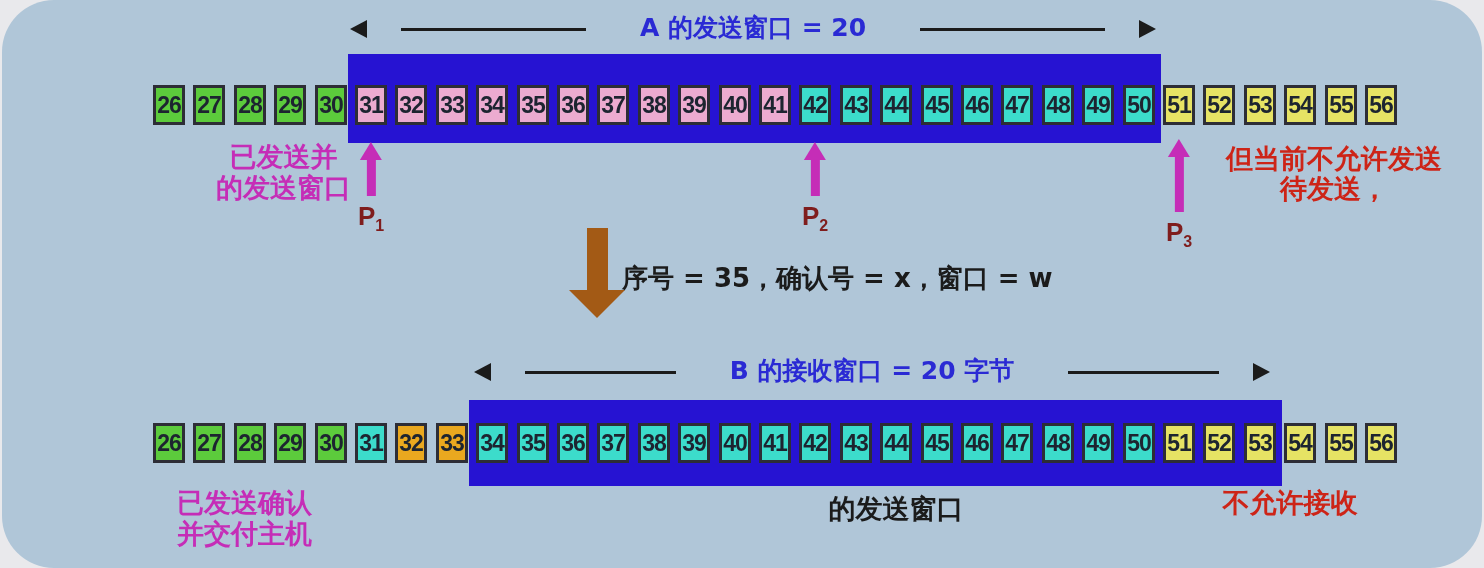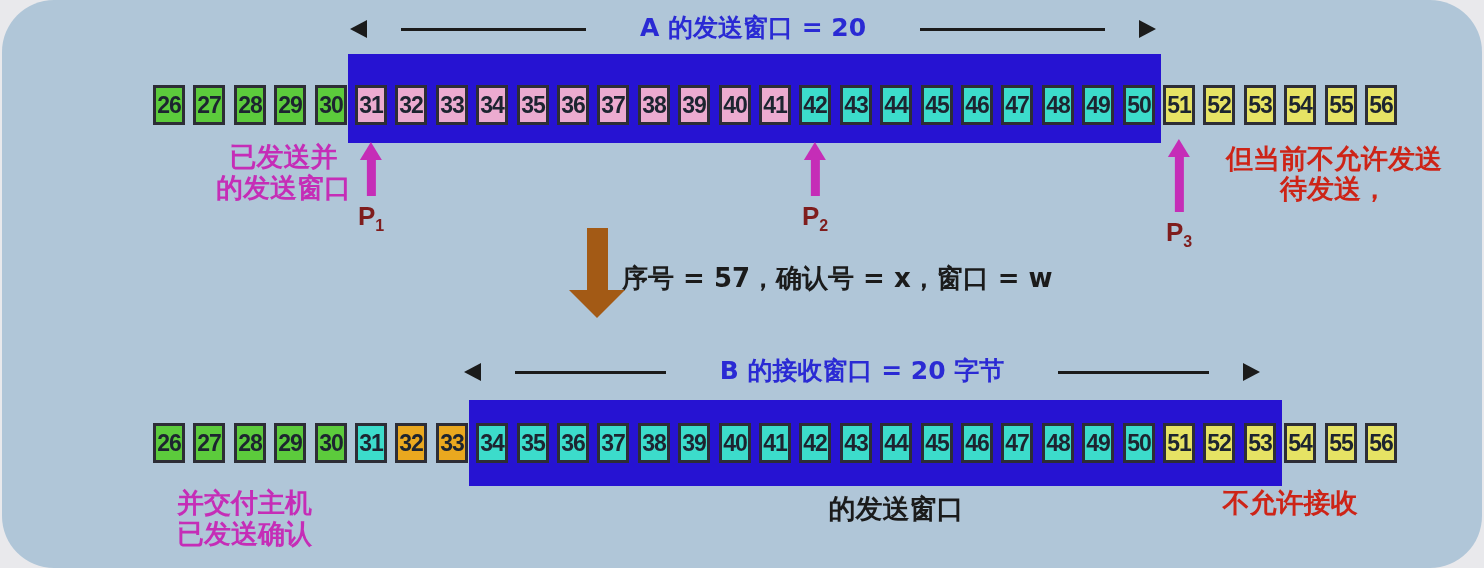--- a/index.html
+++ b/index.html
@@ -132,23 +132,23 @@
 
   <div class="note red centered" style="left:1190px; top:144px; width:236px; line-height:30px">
     <div>但当前不允许发送</div>
     <div>待发送，</div>
   </div>
 
   <div class="down-arrow" style="left:569px; top:228px">
     <span class="da-shaft"></span>
     <span class="da-head"></span>
   </div>
-  <div class="note ink" style="left:622px; top:263px; font-size:26px">序号 = 57，确认号 = x，窗口 = w</div>
+  <div class="note ink" style="left:622px; top:263px; font-size:26px">序号 = 35，确认号 = x，窗口 = w</div>
 
-  <div class="harrow" style="left:464px; top:361px; width:796px; height:22px">
+  <div class="harrow" style="left:474px; top:361px; width:796px; height:22px">
     <span class="ah ah-left"></span>
     <span class="hline"></span>
     <span class="harrow-label">B 的接收窗口 = 20 字节</span>
     <span class="hline"></span>
     <span class="ah ah-right"></span>
   </div>
 
   <div class="winrect" id="receiver-window" style="left: 469px; top: 400px; width: 813px; height: 86px;"></div>
   <div id="receiver-row">
       <div class="cell" style="left: 153px; top: 423px; background: rgb(92, 203, 60);">26</div>
@@ -178,20 +178,20 @@
       <div class="cell" style="left: 1123px; top: 423px; background: rgb(60, 220, 203);">50</div>
       <div class="cell" style="left: 1163px; top: 423px; background: rgb(230, 227, 100);">51</div>
       <div class="cell" style="left: 1203px; top: 423px; background: rgb(230, 227, 100);">52</div>
       <div class="cell" style="left: 1244px; top: 423px; background: rgb(230, 227, 100);">53</div>
       <div class="cell" style="left: 1284px; top: 423px; background: rgb(230, 227, 100);">54</div>
       <div class="cell" style="left: 1325px; top: 423px; background: rgb(230, 227, 100);">55</div>
       <div class="cell" style="left: 1365px; top: 423px; background: rgb(230, 227, 100);">56</div>
     </div>
 
   <div class="note magenta" style="left:177px; top:487px">
+    <div>已发送确认</div>
     <div>并交付主机</div>
-    <div>已发送确认</div>
   </div>
 
   <div class="note ink xcenter" style="left:896px; top:493px">的发送窗口</div>
 
   <div class="note red xcenter" style="left:1290px; top:487px">不允许接收</div>
 </div>
 
 </body></html>

